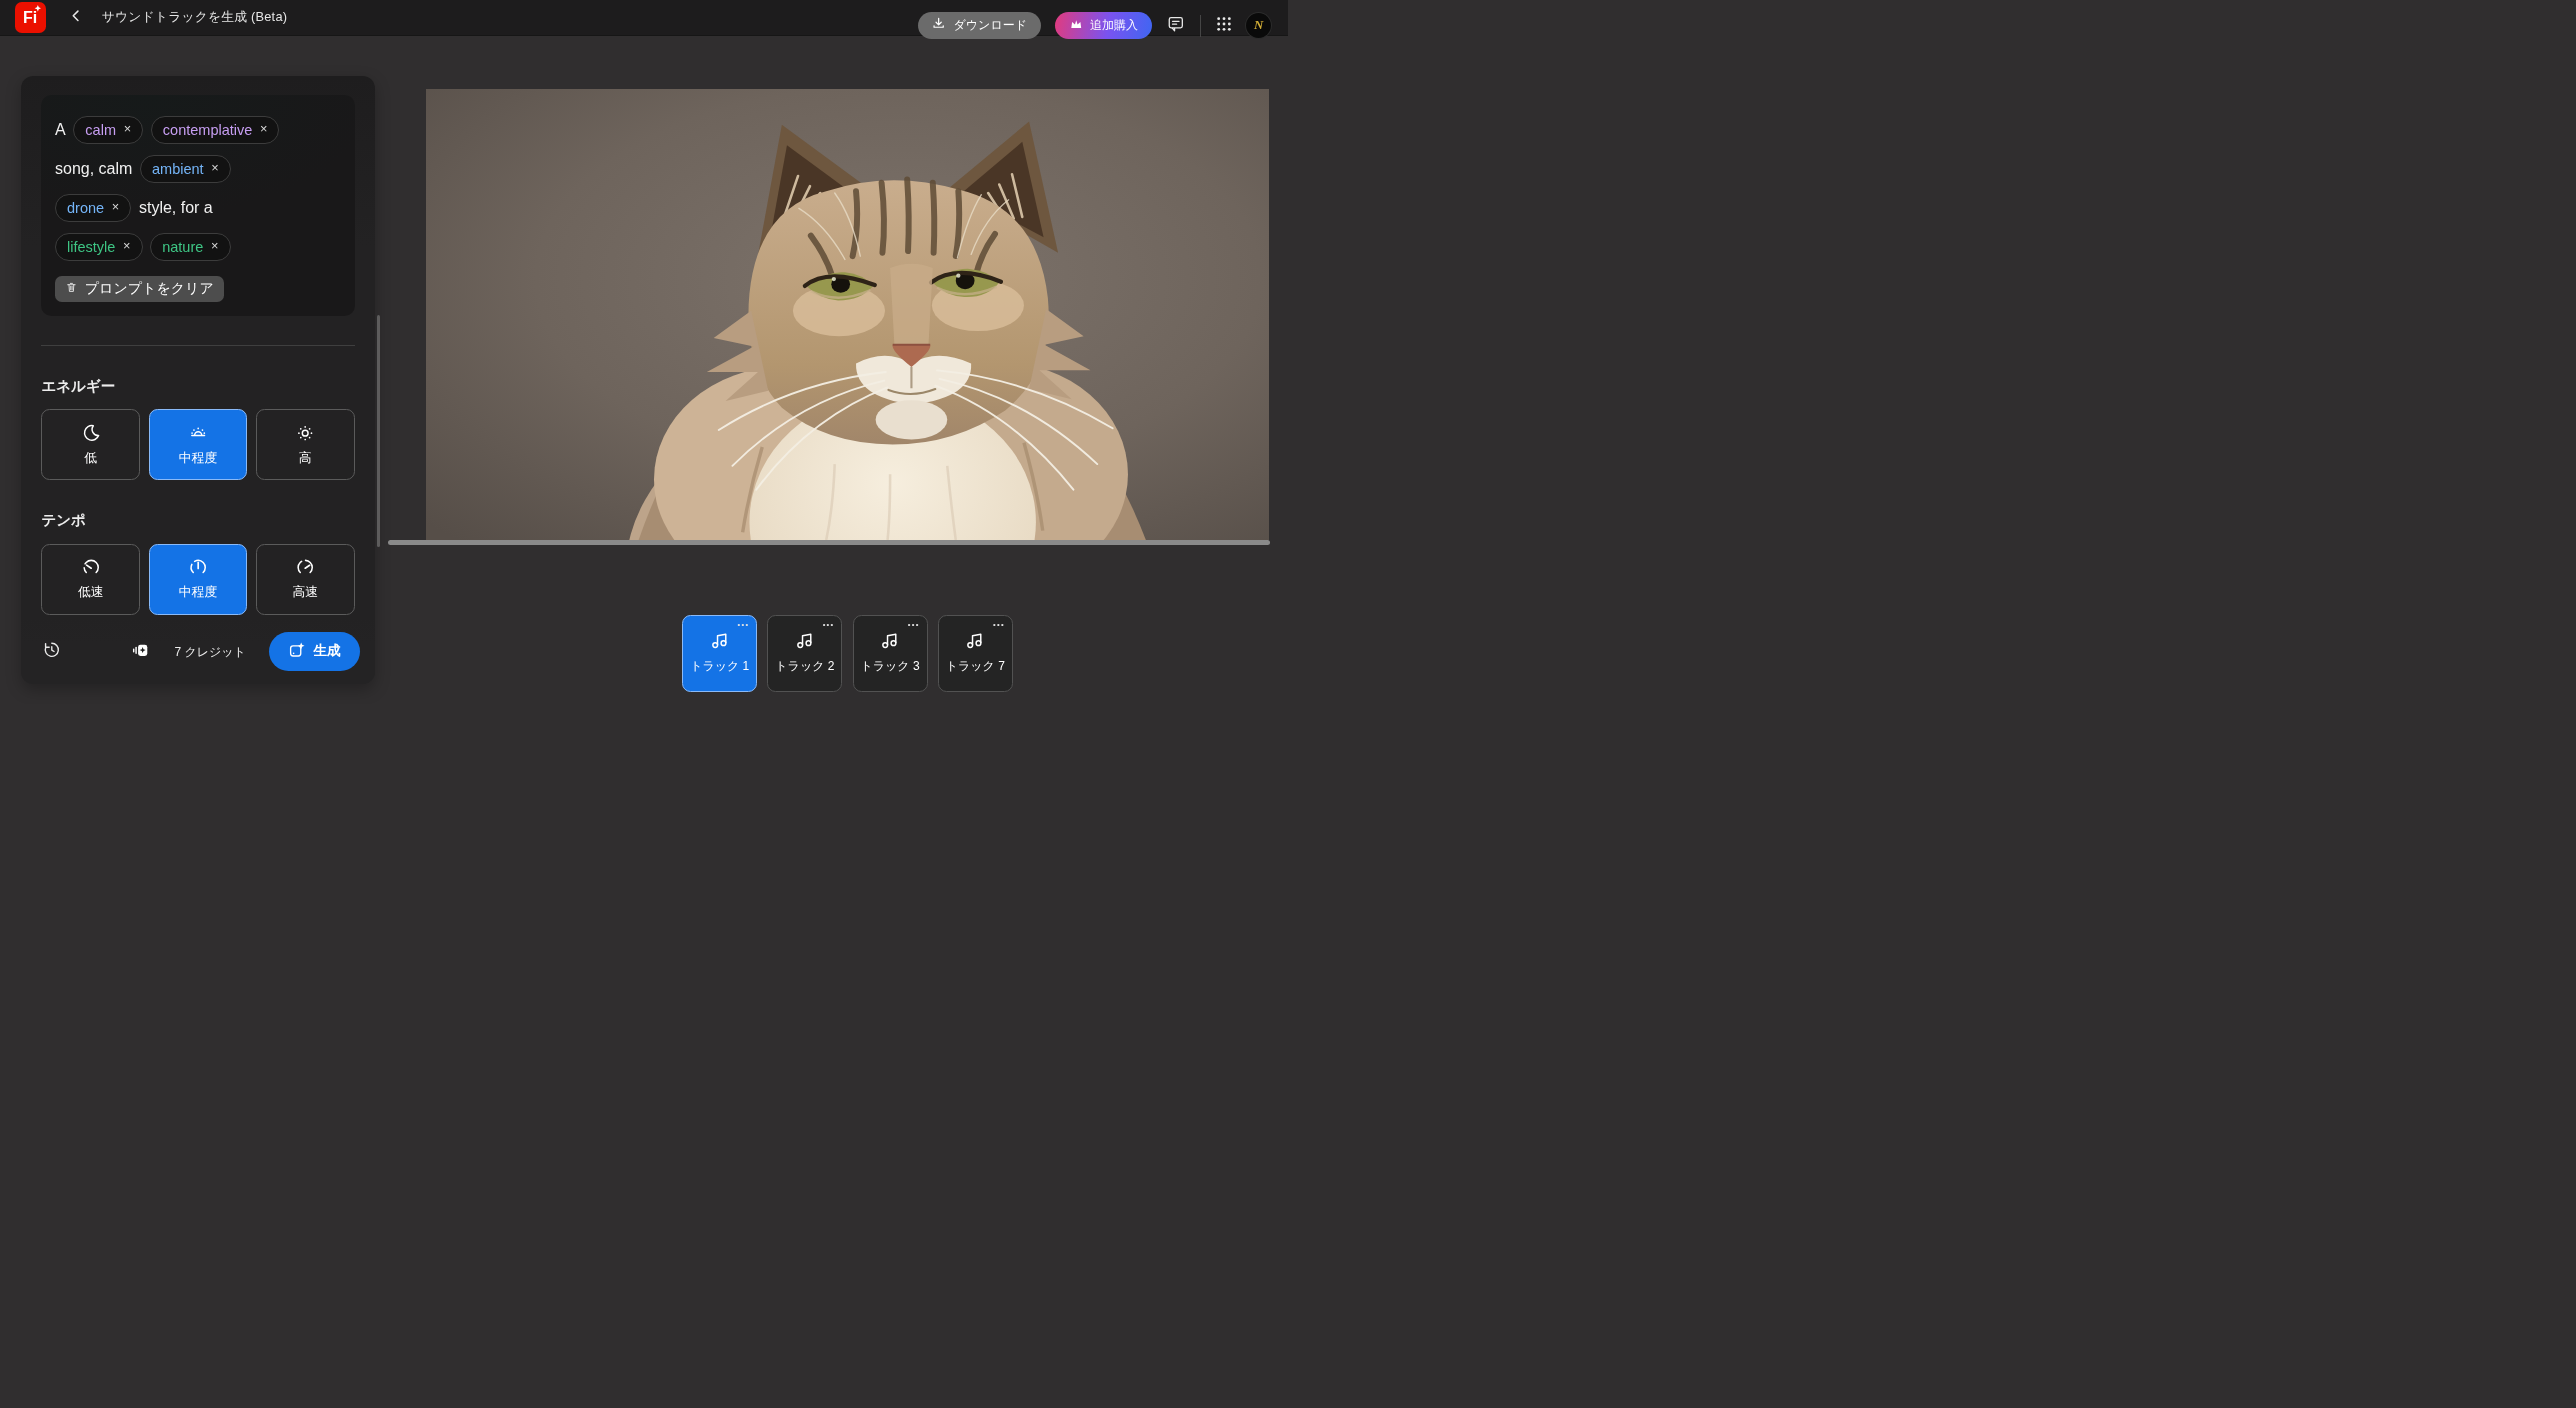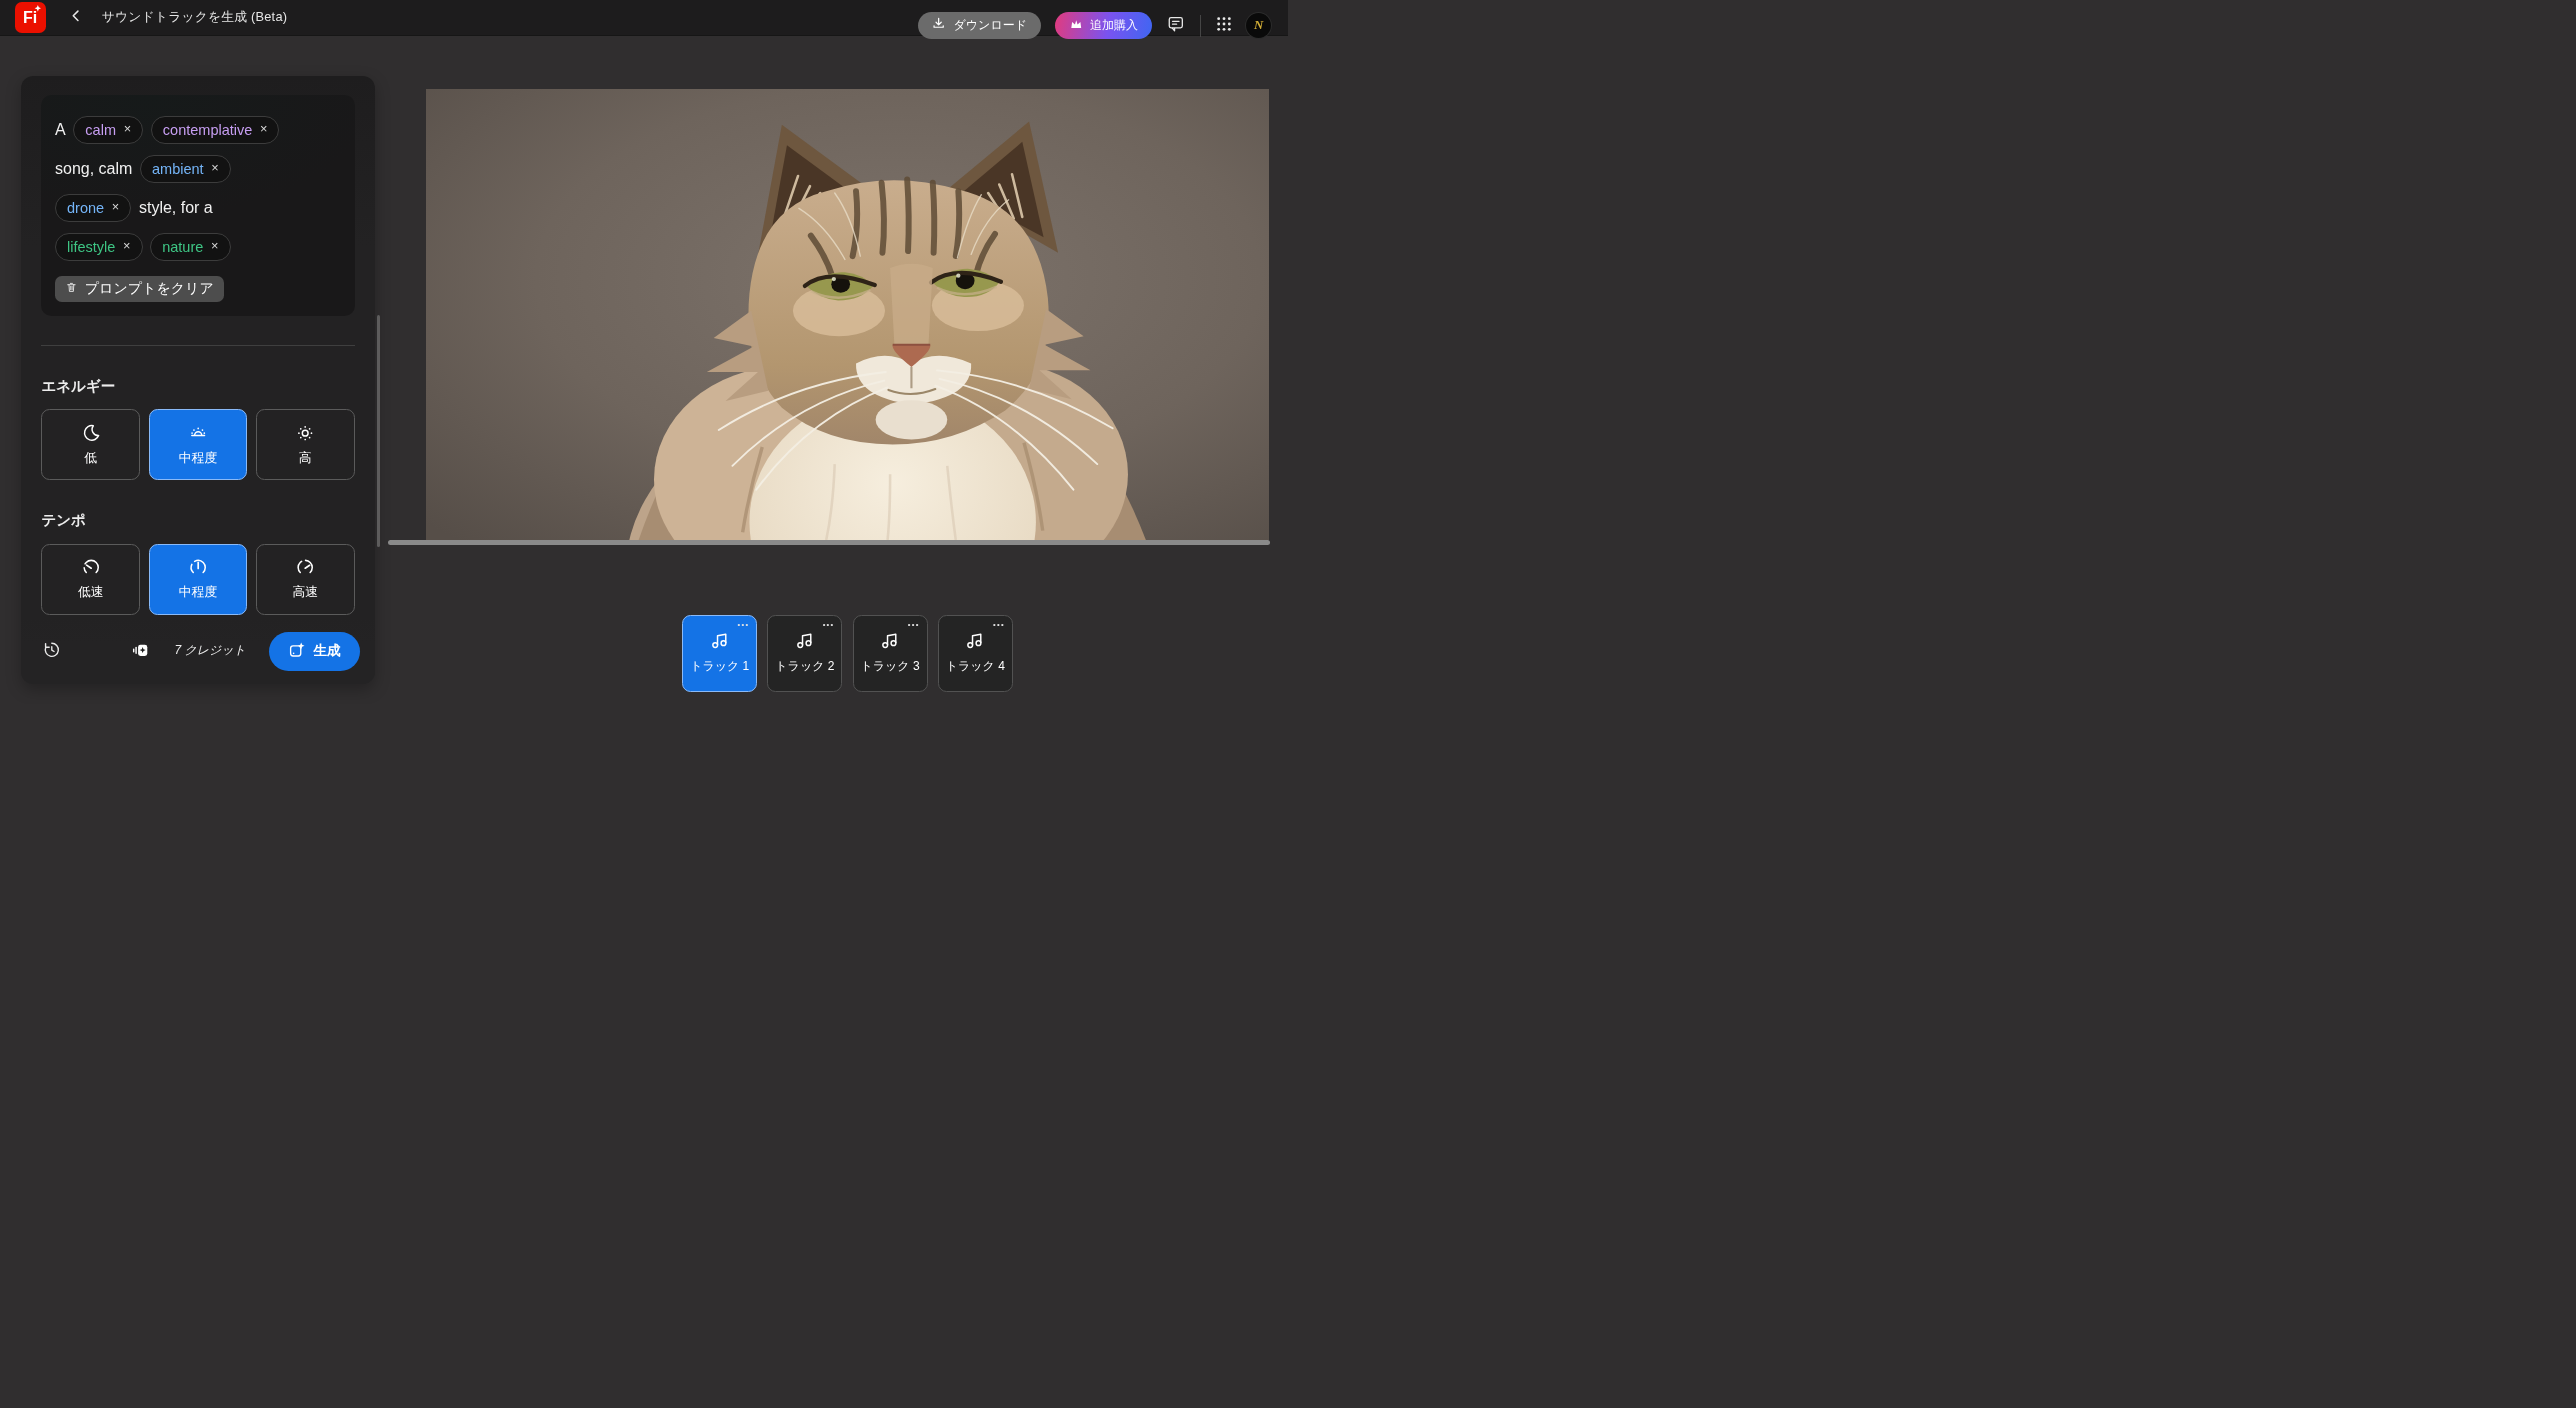--- a/index.html
+++ b/index.html
@@ -30,21 +30,21 @@
   .tag-x{color:#d8d8d8;font-size:12.8px;line-height:1;cursor:pointer;}
   .clear-btn{margin-top:10.2px;display:inline-flex;align-items:center;gap:6.8px;background:#4d4d4d;color:#fff;font-size:14px;border-radius:6.8px;height:25.6px;padding:0 10.2px;cursor:pointer;}
   .pdivider{height:0.9px;background:#3f3f3f;margin:29px 20.4px 0;}
   .section-h{color:#ededed;font-size:14.5px;font-weight:bold;margin:31px 20.4px 0;line-height:19px;}
   .opt-row{display:flex;gap:8.5px;margin:13.6px 20.4px 0;}
   .opt{flex:1;height:71px;border:1.3px solid #5b5b5b;border-radius:8.5px;background:transparent;display:flex;flex-direction:column;align-items:center;justify-content:center;gap:6.8px;color:#fff;cursor:pointer;box-sizing:border-box;}
   .opt.sel{background:#1473e6;border:1.7px solid #8abaf8;}
   .opt-label{font-size:12.8px;}
   .opt-icon{display:flex;line-height:0;}
   .panel-footer{position:absolute;left:0;right:0;bottom:0;height:66px;display:flex;align-items:center;padding:0 15.3px 0 21px;border-radius:0 0 12px 12px;background:linear-gradient(180deg,rgba(36,35,36,0) 0%,#242324 40%);}
-  .credits{display:flex;align-items:flex-start;gap:26px;margin-left:auto;color:#ededed;font-size:12px;white-space:nowrap;font-style:italic;}
+  .credits{display:flex;align-items:flex-end;gap:26px;margin-left:auto;color:#ededed;font-size:12px;white-space:nowrap;}
   .gen-btn{margin-left:23px;height:39px;border-radius:19.6px;background:#1473e6;color:#fff;font-size:13.6px;font-weight:bold;display:flex;align-items:center;gap:7.7px;padding:0 19px;cursor:pointer;white-space:nowrap;}
   .panel-scrollthumb{position:absolute;left:377px;top:315px;width:2.6px;height:232px;border-radius:1.7px;background:#6e6e6e;opacity:.75;}
 
   
   .video{position:absolute;left:426px;top:89px;width:843px;height:451px;cursor:pointer;}
   .video svg{display:block;width:100%;height:100%;}
   .progress{position:absolute;left:388px;top:540px;width:882px;height:5.1px;border-radius:2.6px;background:#8a8a8a;cursor:pointer;}
   .progress-fill{height:100%;border-radius:2.6px;background:#e6e6e6;width:0;}
   .controls{position:absolute;left:388px;top:550px;width:882px;height:31px;}
   .play-btn{position:absolute;left:1.7px;top:6px;line-height:0;cursor:pointer;}
@@ -426,18 +426,18 @@
           </svg></span>
         <span class="track-label">トラック 3</span>
       </div>
       <div class="track">
         <span class="track-more">•••</span>
         <span class="track-note"><svg width="22" height="22" viewBox="0 0 24 24">
             <path d="M9.3 16.2V6.3l9-1.7v9.7" fill="none" stroke="#fff" stroke-width="1.6" stroke-linejoin="round"></path>
             <circle cx="6.8" cy="16.4" r="2.6" fill="none" stroke="#fff" stroke-width="1.6"></circle>
             <circle cx="15.8" cy="14.4" r="2.6" fill="none" stroke="#fff" stroke-width="1.6"></circle>
           </svg></span>
-        <span class="track-label">トラック 4</span>
+        <span class="track-label">トラック 7</span>
       </div>
     </div>
 
 </div>
 
 
 </body></html>

